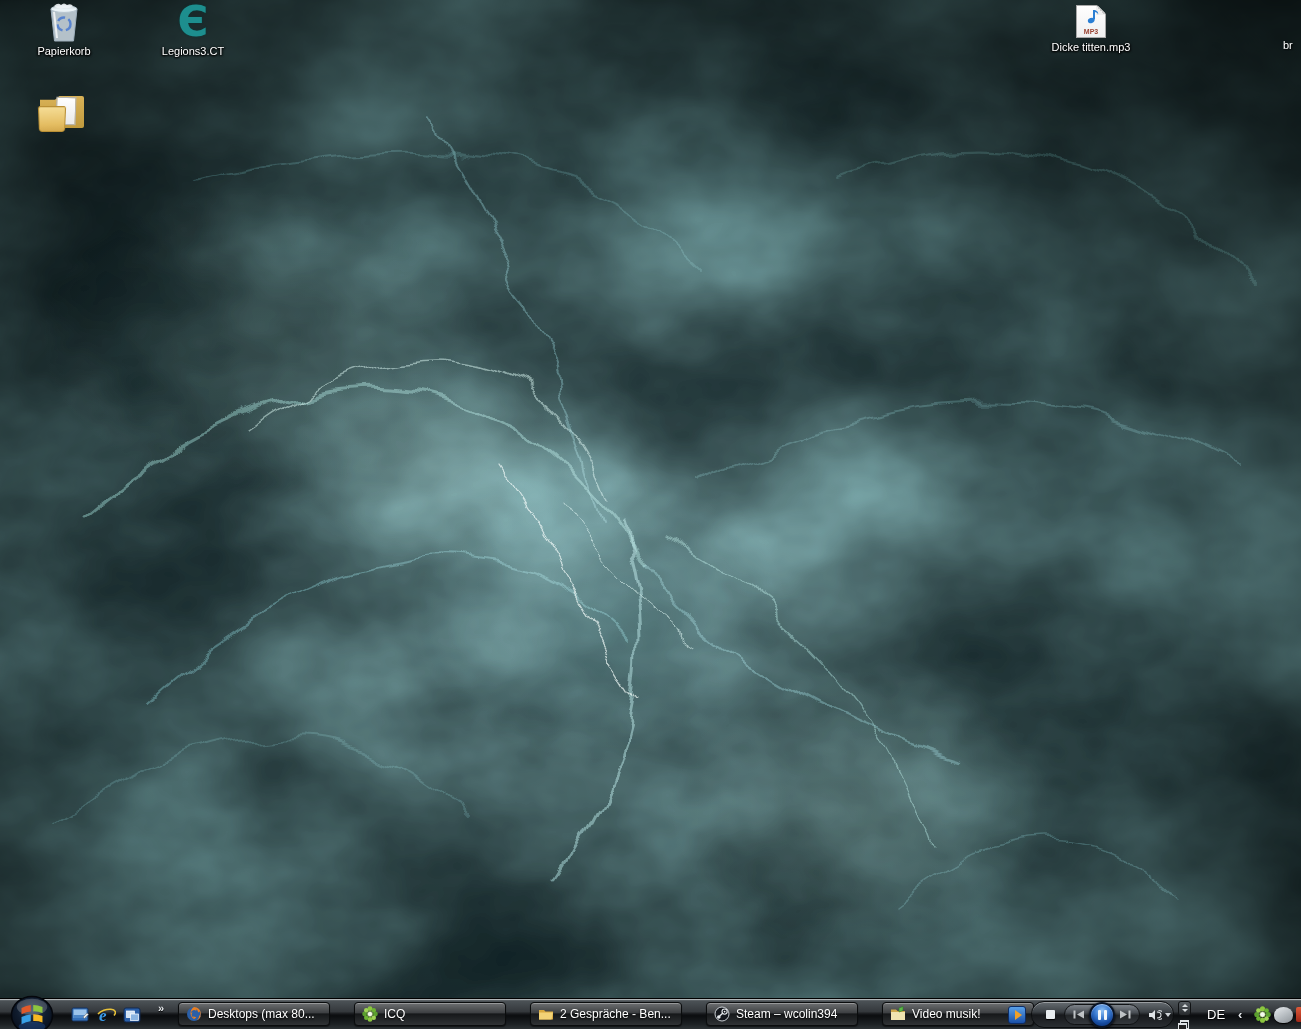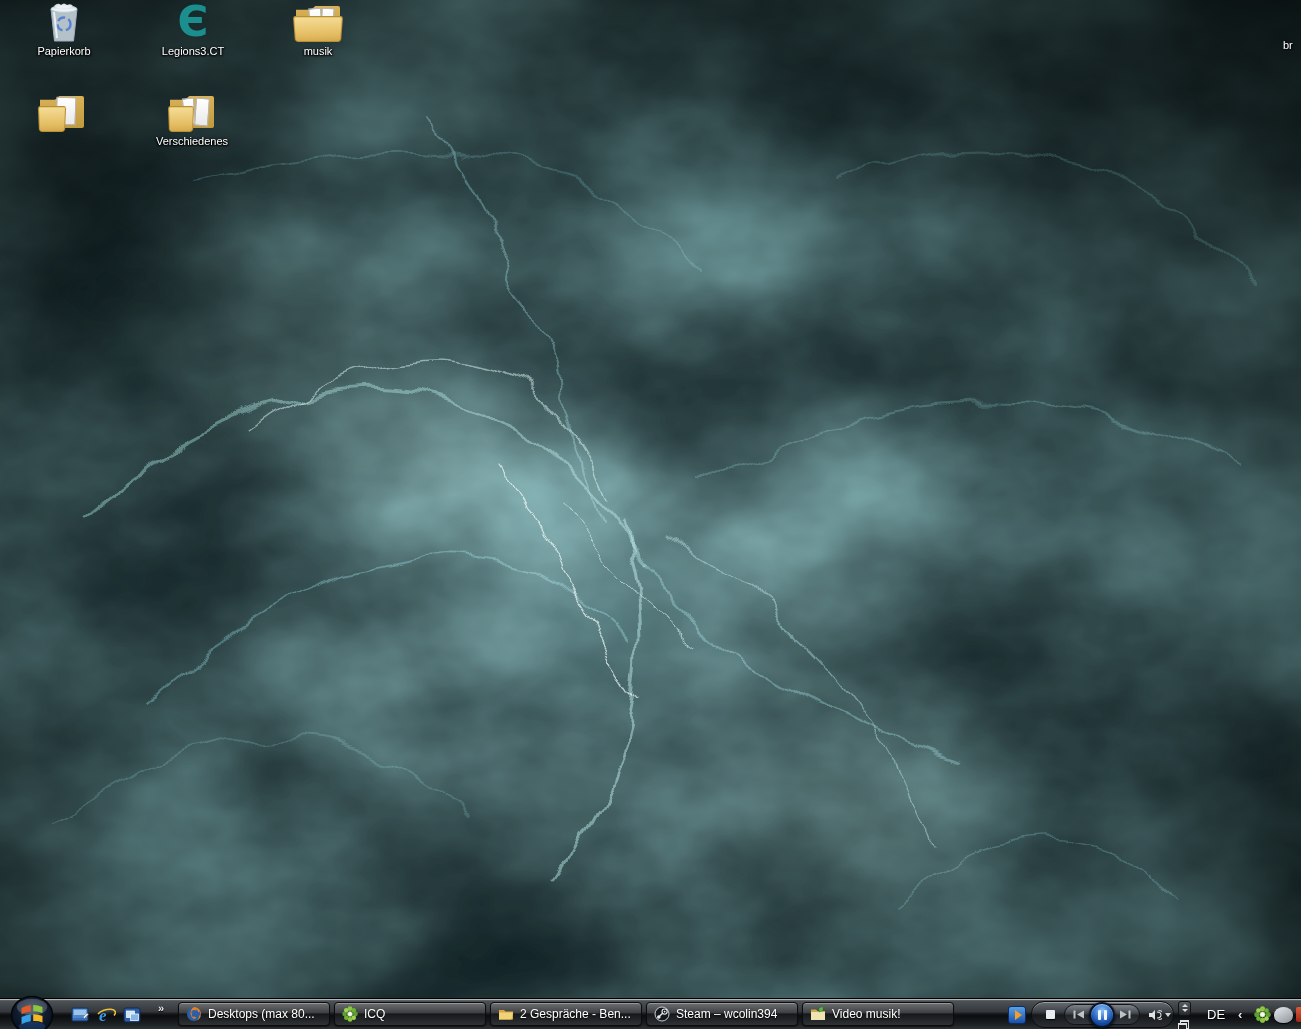--- a/index.html
+++ b/index.html
@@ -60,21 +60,21 @@
 
   .start-orb { position:absolute; left:9px; top:-4px; width:46px; height:40px; cursor:pointer; }
 
   .quick-launch { position:absolute; left:70px; top:0; height:31px; display:flex;
      align-items:center; gap:6px; }
   .ql-icon { width:20px; height:20px; display:flex; align-items:center; justify-content:center;
      cursor:pointer; }
   .ql-chevron { color:#e8ecef; font-size:11px; font-weight:bold; margin-left:10px;
      align-self:flex-start; margin-top:3px; cursor:pointer; text-shadow:0 1px 1px #000;}
 
-  .task-buttons { position:absolute; left:178px; top:3px; display:flex; gap:4px; }
+  .task-buttons { position:absolute; left:178px; top:3px; display:flex; gap:24px; }
   .task-btn { width:152px; height:24px; border-radius:4px; display:flex; align-items:center;
      padding:0 7px; gap:6px; cursor:pointer;
      background:linear-gradient(180deg,rgba(255,255,255,.34) 0%,rgba(255,255,255,.12) 44%,rgba(0,0,0,.38) 50%,rgba(255,255,255,.06) 100%),#232629;
      border:1px solid #0a0c0d; box-shadow:inset 0 1px 0 rgba(255,255,255,.3), 0 1px 1px rgba(0,0,0,.5); }
   .tb-label { color:#fff; font-size:12px; white-space:nowrap; overflow:hidden;
      text-overflow:ellipsis; text-shadow:0 1px 2px #000; }
   .tb-icon { width:16px; height:16px; flex:0 0 16px; }
 
   
   .wmp-bar { position:absolute; left:1008px; top:0; height:31px; display:flex; align-items:center; }
@@ -215,56 +215,48 @@
     <div class="icon-label">Papierkorb</div>
   </div>
 
   <div class="icon-cell" style="left:145px;top:2px;width:96px">
     <div class="icon-art" style="height:40px">
       <span class="legions-glyph">Є</span>
     </div>
     <div class="icon-label">Legions3.CT</div>
   </div>
 
-  <div class="icon-cell" style="left:270px;top:2px;width:96px">
-    <div class="icon-art" style="height:40px">
-      <div class="folder40">
-        <div class="back"></div>
-        <div class="paper" style="left:14px;top:2px;width:13px;height:26px;transform:rotate(-4deg)"></div>
-        <div class="paper" style="left:26px;top:2px;width:13px;height:26px;transform:rotate(3deg)"></div>
-        <div class="front"></div>
-      </div>
-    </div>
-    <div class="icon-label">musik</div>
-  </div>
 
   <div class="icon-cell" style="left:14px;top:92px;width:96px">
     <div class="icon-art" style="height:40px">
       <div class="folder40">
         <div class="back"></div>
         <div class="paper" style="left:17px;top:1px;width:20px;height:28px;transform:rotate(2deg)"></div>
         <div class="front" style="width:26px"></div>
       </div>
     </div>
     <div class="icon-label"></div>
   </div>
 
-  <div class="icon-cell" style="left:144px;top:92px;width:96px">
-    <div class="icon-art" style="height:40px">
-      <div class="folder40">
-        <div class="back"></div>
-        <div class="paper" style="left:14px;top:2px;width:12px;height:27px;transform:rotate(-5deg)"></div>
-        <div class="paper" style="left:26px;top:2px;width:14px;height:28px;transform:rotate(4deg)"></div>
-        <div class="front" style="width:24px"></div>
-      </div>
-    </div>
-    <div class="icon-label">Verschiedenes</div>
-  </div>
-
-
+
+
+  <div class="icon-cell" style="left:1036px;top:2px;width:110px">
+    <div class="icon-art" style="height:36px">
+      <div class="mp3-icon">
+          <div class="mp3-fold"></div>
+        <svg width="16" height="17" viewBox="0 0 16 17" style="position:absolute;left:7px;top:3px">
+          <path d="M9,1 L11,1 L11,10.5 L9,10.5 Z" fill="#2a7fd4"></path>
+          <path d="M11,1 q4,1.5 3,5 q0,-2.5 -3,-3 Z" fill="#2a7fd4"></path>
+          <ellipse cx="7.2" cy="11.5" rx="3.4" ry="2.6" fill="#2a7fd4" transform="rotate(-20 7.2 11.5)"></ellipse>
+        </svg>
+        <span class="mp3-badge">MP3</span>
+      </div>
+    </div>
+    <div class="icon-label">Dicke titten.mp3</div>
+  </div>
 
 
 
 
   <div class="truncated-label">br</div>
 
   <div class="taskbar">
 
     <div class="start-orb">
       <svg width="46" height="40" viewBox="0 0 48 42">

